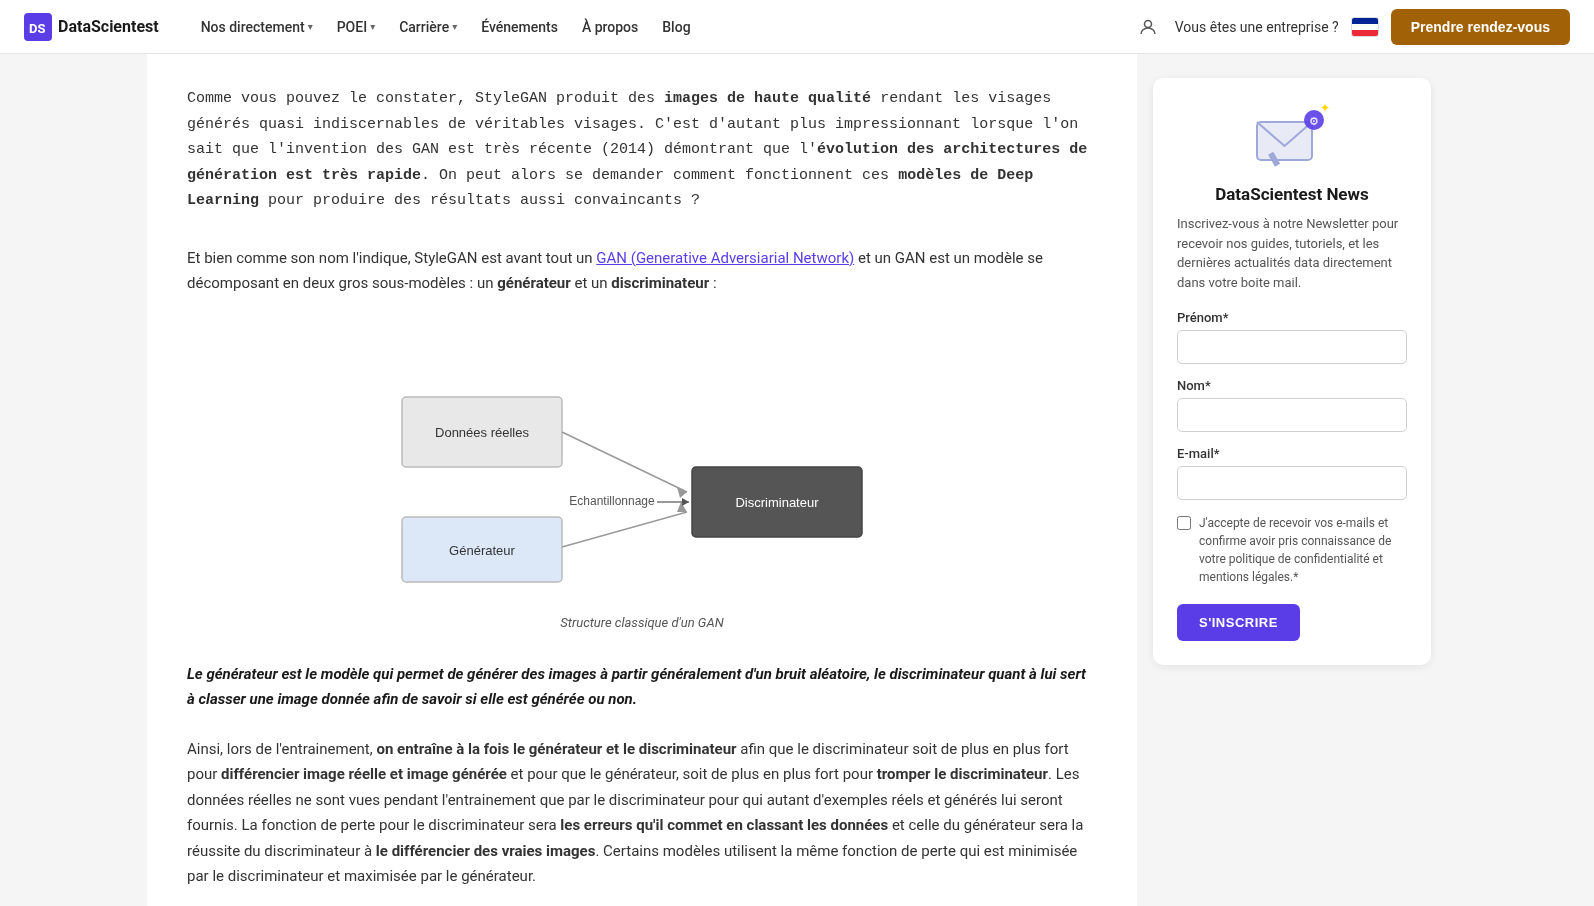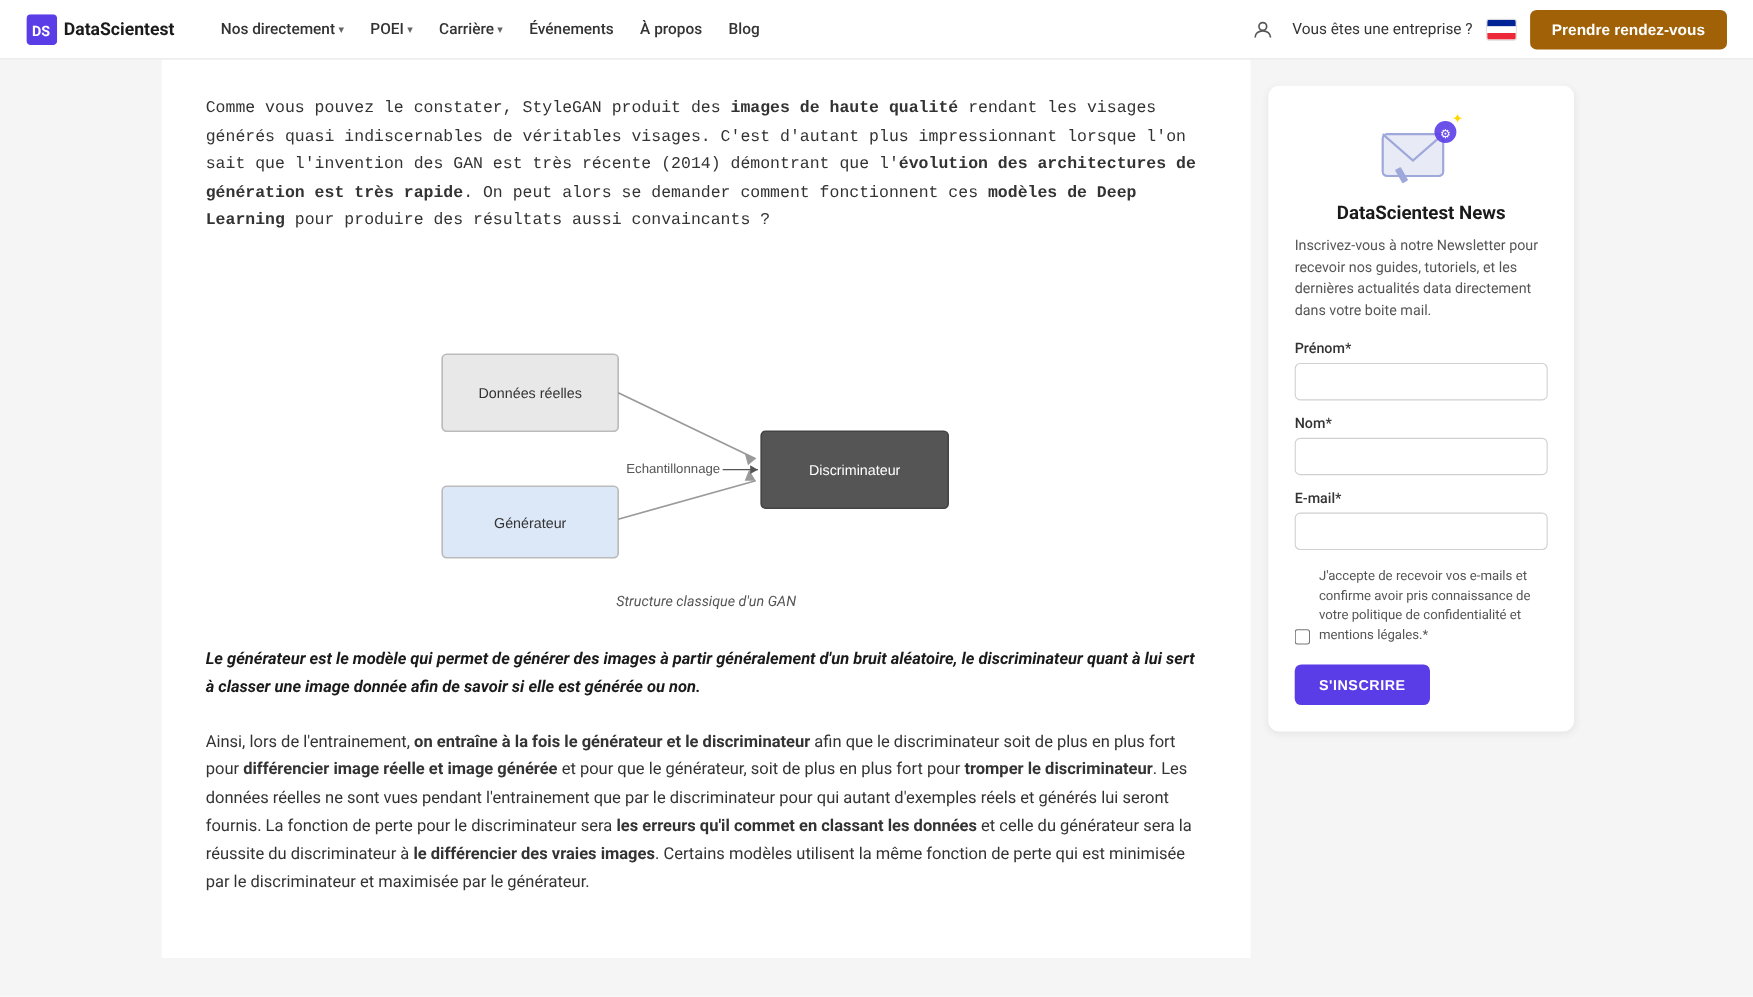--- a/index.html
+++ b/index.html
@@ -221,21 +221,21 @@
       border-radius: 5px;
       padding: 8px 10px;
       font-size: 14px;
       color: #1a1a1a;
       background: #fff;
       outline: none;
     }
 
     .checkbox-group {
       display: flex;
-      align-items: flex-end;
+      align-items: flex-start;
       gap: 8px;
       margin-bottom: 18px;
     }
     .checkbox-group input[type="checkbox"] {
       margin-top: 2px;
       flex-shrink: 0;
       width: 14px;
       height: 14px;
     }
     .checkbox-label {
@@ -308,20 +308,23 @@
 
 <div class="page-layout">
 
   <main class="main-content">
 
     <p class="article-intro">
       Comme vous pouvez le constater, StyleGAN produit des <b>images de haute qualité</b> rendant les visages générés quasi indiscernables de véritables visages. C'est d'autant plus impressionnant lorsque l'on sait que l'invention des GAN est très récente (2014) démontrant que l'<b>évolution des architectures de génération est très rapide</b>. On peut alors se demander comment fonctionnent ces <b>modèles de Deep Learning</b> pour produire des résultats aussi convaincants ?
     </p>
 
 
+    <p class="article-para">
+      Et bien comme son nom l'indique, StyleGAN est avant tout un <a href="#">GAN (Generative Adversiarial Network)</a> et un GAN est un modèle se décomposant en deux gros sous-modèles : un <b>générateur</b> et un <b>discriminateur</b> :
+    </p>
 
     <div class="diagram-wrapper">
       <div class="diagram-svg-container">
         <svg width="520" height="250" viewBox="0 0 520 250" xmlns="http://www.w3.org/2000/svg">
 
           <rect x="20" y="60" width="160" height="70" rx="4" fill="#e8e8e8" stroke="#bbb" stroke-width="1.5"></rect>
           <text x="100" y="100" text-anchor="middle" font-size="13" fill="#333" font-family="Arial, sans-serif">Données réelles</text>
 
           <rect x="20" y="180" width="160" height="65" rx="4" fill="#dce8f8" stroke="#bbb" stroke-width="1.5"></rect>
           <text x="100" y="218" text-anchor="middle" font-size="13" fill="#333" font-family="Arial, sans-serif">Générateur</text>

